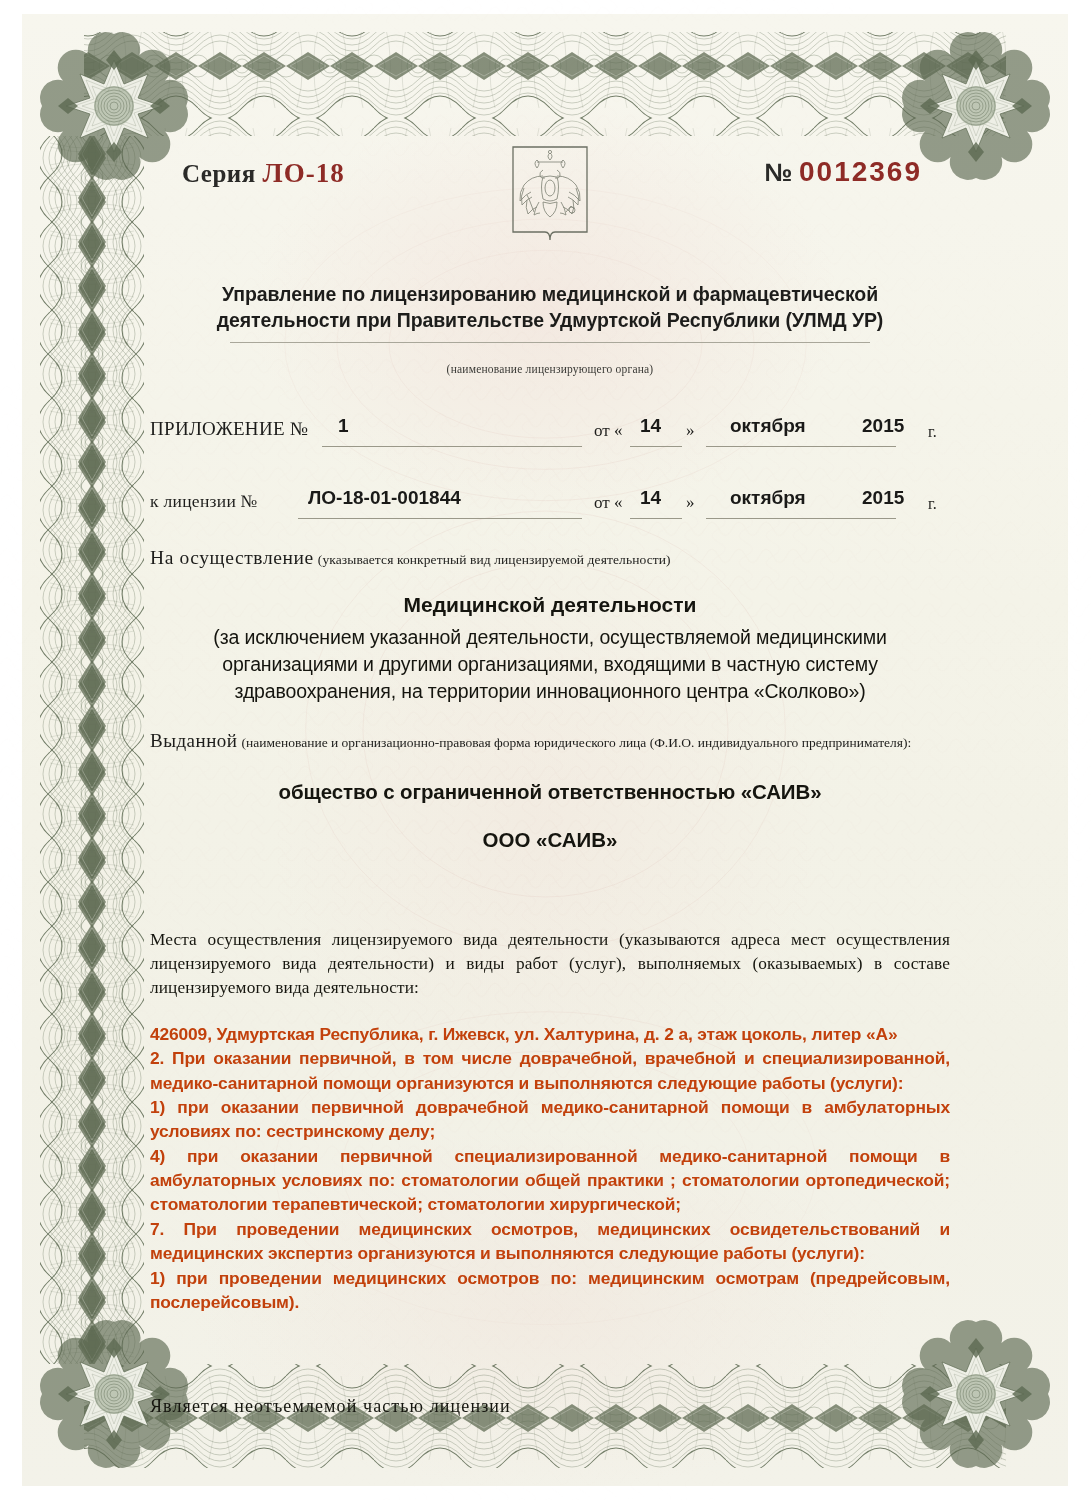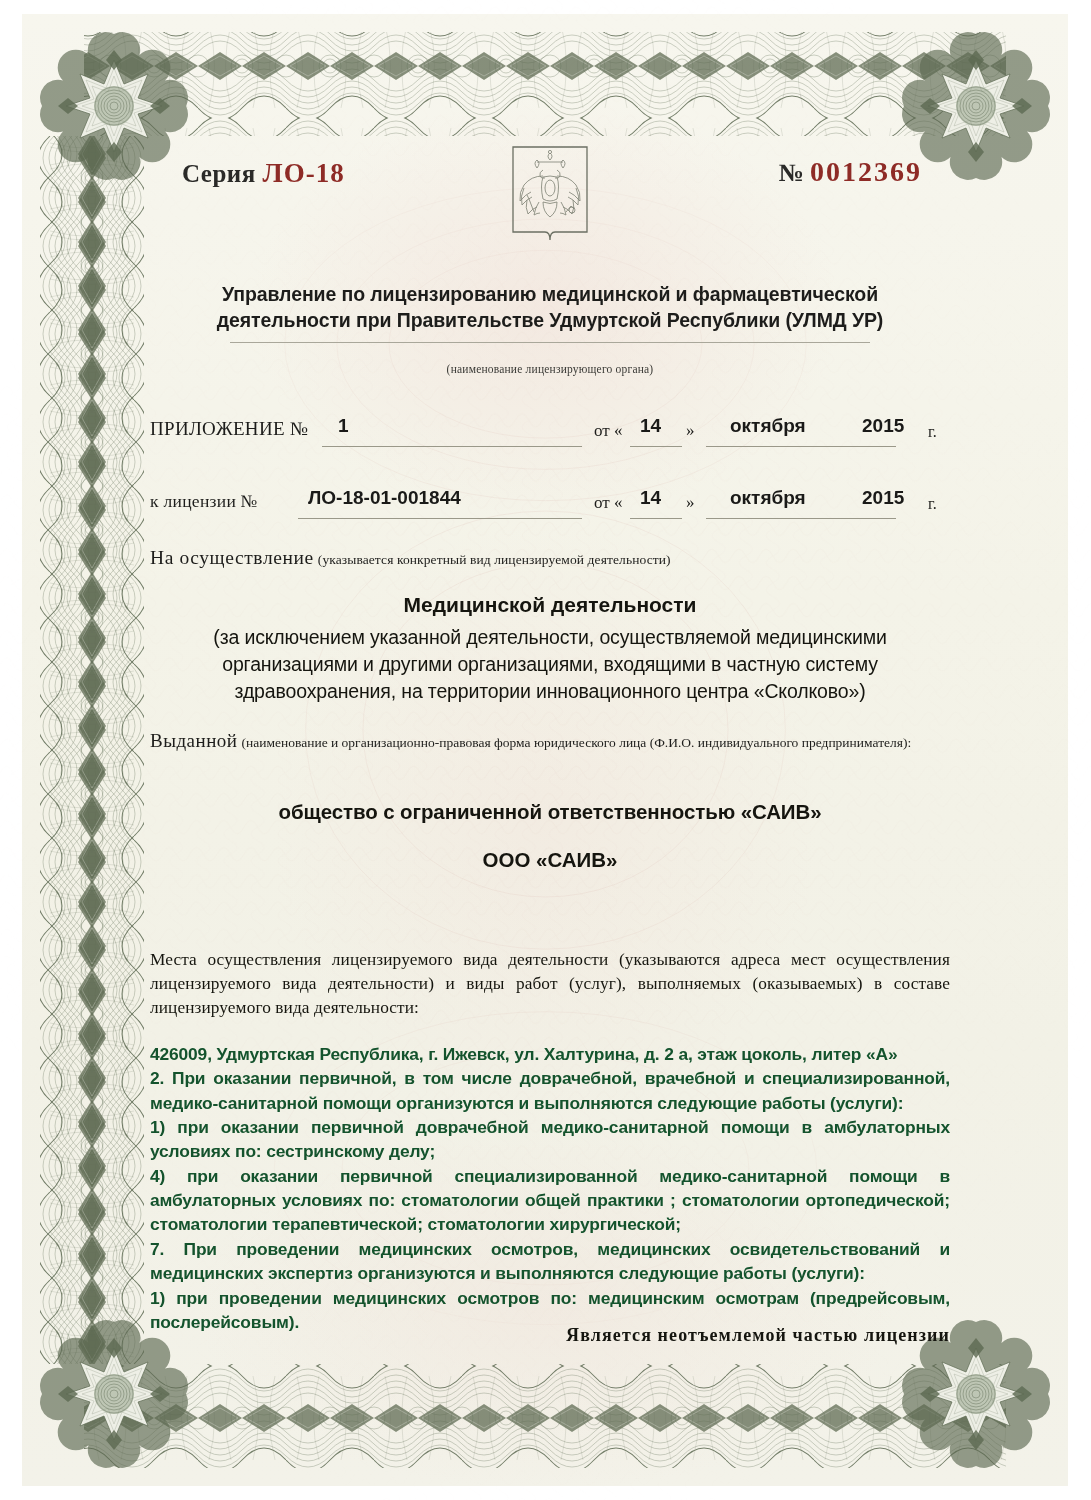--- a/index.html
+++ b/index.html
@@ -79,21 +79,21 @@
   }
   .serial .code {
     color: #8e2b26;
     font-size: 27px;
     letter-spacing: 1px;
   }
   .numero {
     position: absolute;
     right: 28px;
     top: 16px;
-    font-family: Liberation Serif, serif;
+    font-family: Liberation Sans, sans-serif;
     font-size: 25px;
     font-weight: bold;
     color: #2a2a28;
     white-space: nowrap;
   }
   .numero .num {
     color: #8e2b26;
     font-size: 28px;
     letter-spacing: 2px;
   }
@@ -217,21 +217,21 @@
     color: #1d1d1b;
     line-height: 1.72;
   }
   .issued .big {
     font-size: 19px;
     letter-spacing: 0.5px;
   }
   .issued .it { font-size: 13.5px; }
 
   .org {
-    margin-top: 42px;
+    margin-top: 22px;
     text-align: center;
     color: #15150f;
   }
   .org .full {
     font-size: 20.5px;
     font-weight: bold;
     letter-spacing: -0.1px;
   }
   .org .short {
     margin-top: 24px;
@@ -248,40 +248,40 @@
     line-height: 1.39;
     text-align: justify;
     letter-spacing: 0.1px;
   }
 
   
   .body-text {
     margin-top: 22px;
     font-size: 17.4px;
     font-weight: bold;
-    color: #14532d;
+    color: #c2410c;
     line-height: 1.40;
     letter-spacing: -0.15px;
   }
   .body-text p {
     margin: 0;
     text-align: justify;
     text-align-last: left;
   }
 
   
   .footer {
     position: absolute;
     left: 0;
     right: 0;
-    top: 1185px;
-    text-align: right;
+    top: 1256px;
+    text-align: left;
     font-family: "Liberation Serif", serif;
     font-size: 18px;
-    font-weight: bold;
+    font-weight: normal;
     color: #15150f;
     letter-spacing: 1.1px;
   }
 </style>
 </head>
 <body>
 
 <div class="doc">
 
   <div class="sheet"></div>

